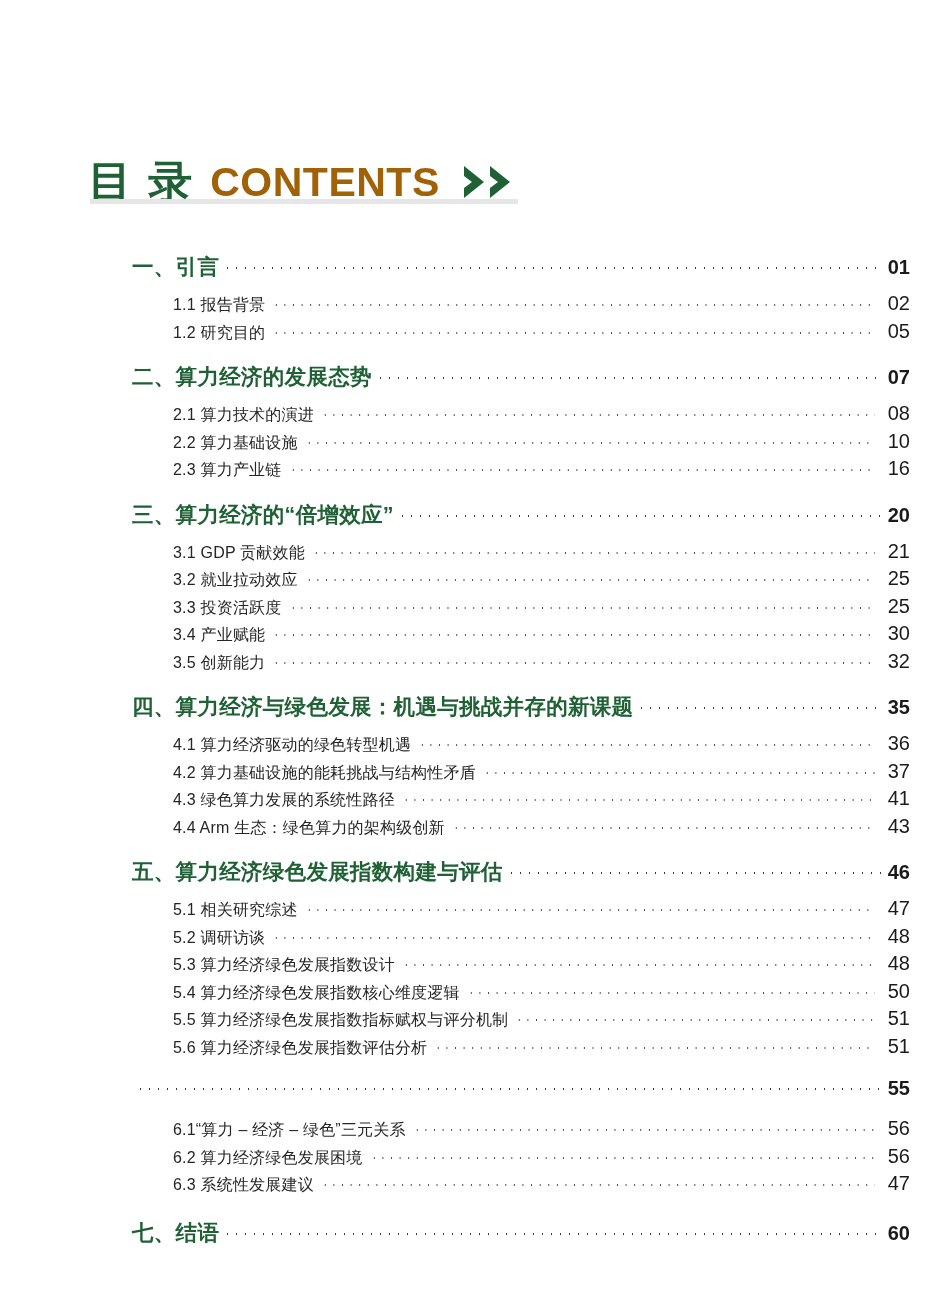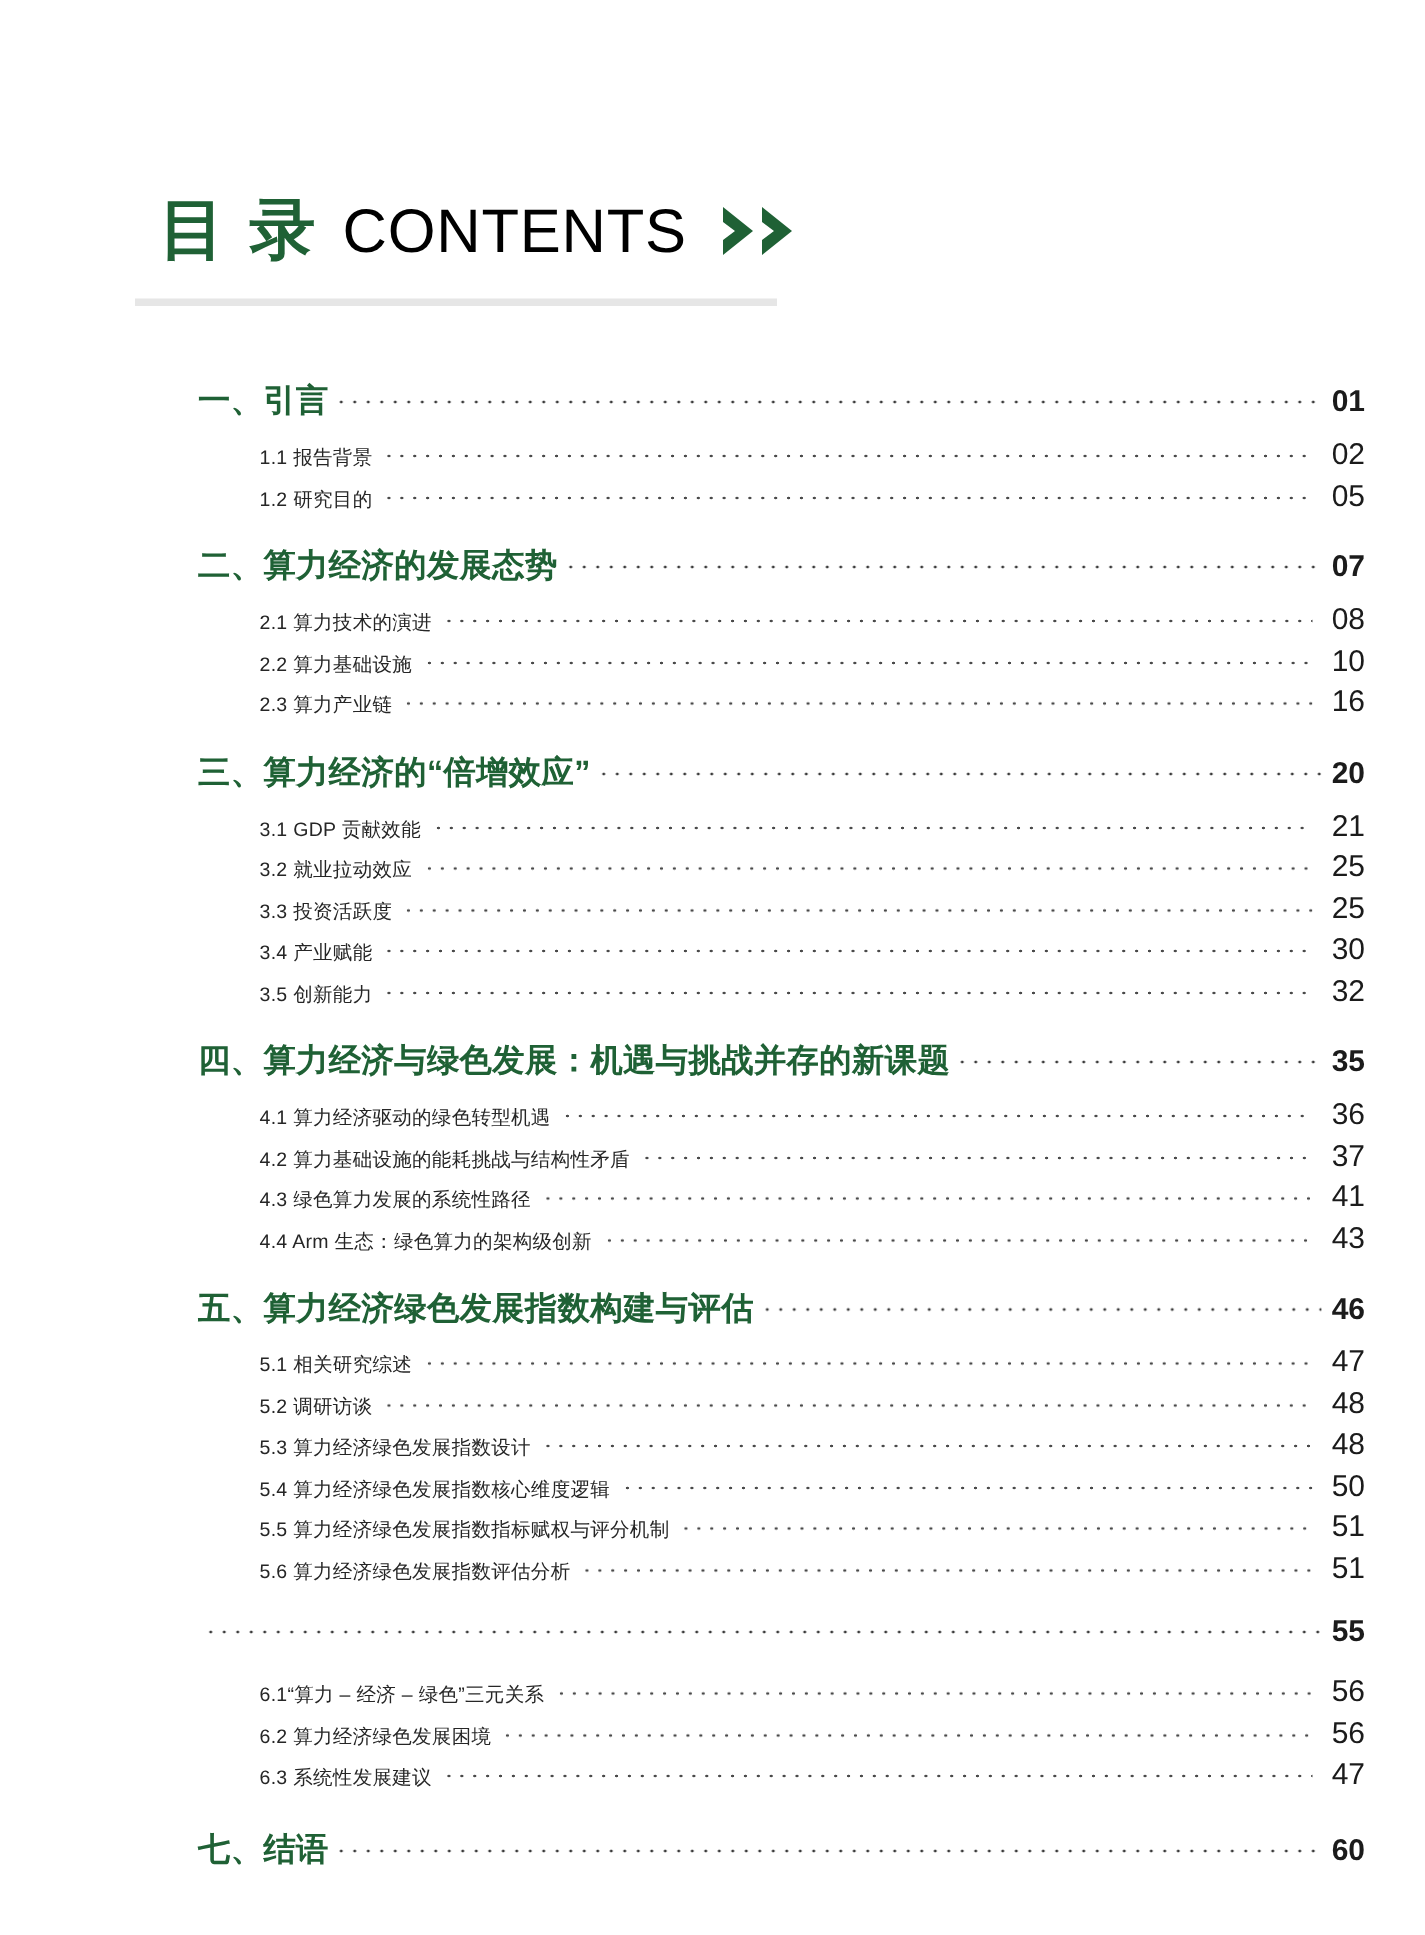--- a/index.html
+++ b/index.html
@@ -19,39 +19,38 @@
     position: relative;
     width: 950px;
     height: 1290px;
     box-sizing: border-box;
   }
 
   
   .toc-header {
     position: absolute;
     left: 88px;
-    top: 118px;
+    top: 146px;
     width: 470px;
     height: 72px;
     display: flex;
     align-items: center;
-    justify-content: center;
   }
   .toc-header-cn {
     font-size: 44px;
     font-weight: 700;
     color: #1f6135;
     letter-spacing: 2px;
     line-height: 1;
     white-space: pre;
   }
   .toc-header-en {
     font-size: 41px;
-    font-weight: 400;
-    color: #000000;
+    font-weight: 700;
+    color: #a16207;
     letter-spacing: 0.5px;
     line-height: 1;
     margin-left: 16px;
   }
   .chevrons {
     margin-left: 22px;
     display: flex;
     align-items: center;
     line-height: 0;
   }
@@ -120,21 +119,21 @@
     white-space: nowrap;
   }
 
   
   .row.sub {
     padding-left: 131px;
     padding-right: 82px;
     height: 27.5px;
   }
   .row.sub .title {
-    font-size: 13px;
+    font-size: 16px;
     font-weight: 400;
     color: #262626;
     white-space: nowrap;
     letter-spacing: 0.2px;
   }
   .row.sub .leader {
     flex: 1 1 auto;
     min-width: 8px;
     margin: 0 9px 0 7px;
     position: relative;

